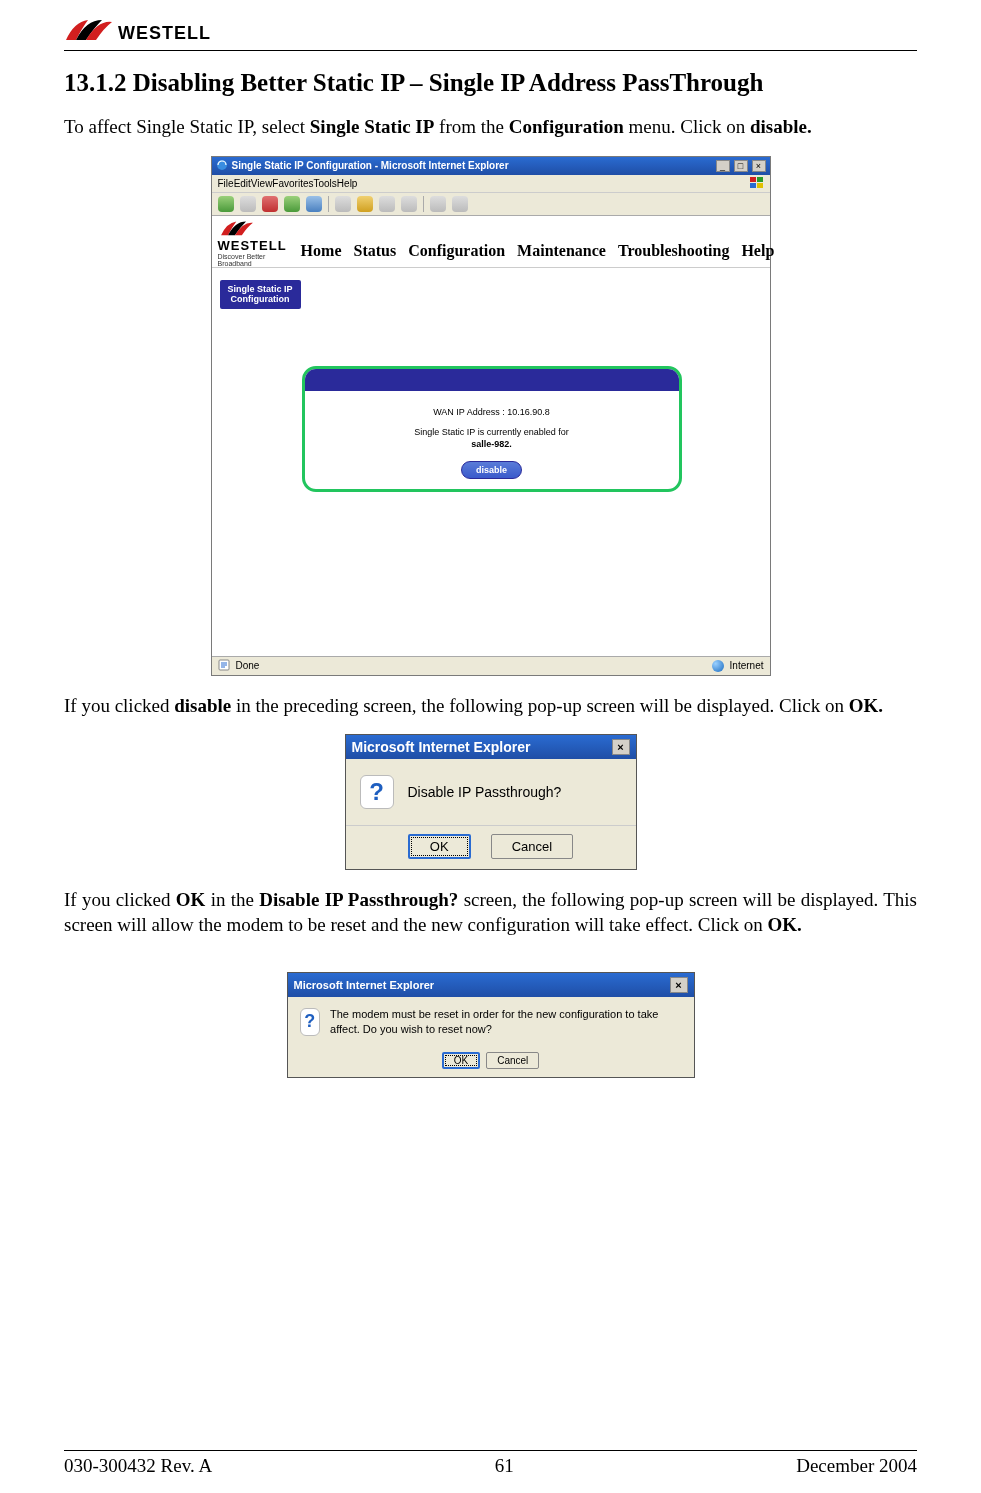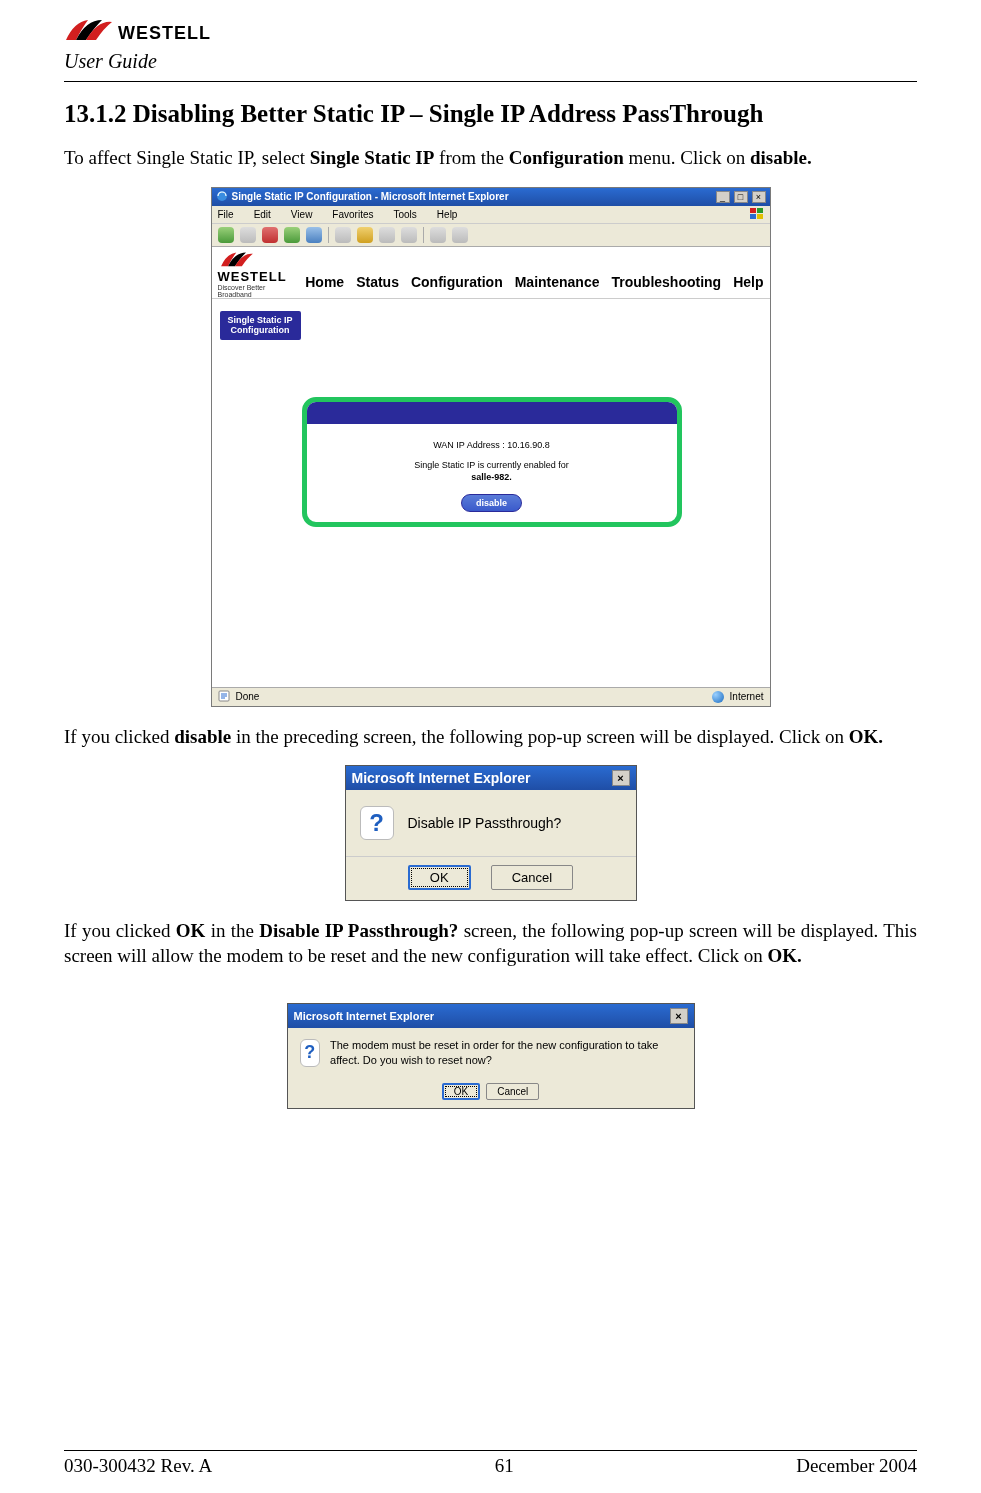--- a/index.html
+++ b/index.html
@@ -12,33 +12,33 @@
   .top-rule { border: none; border-top: 1px solid #000; margin-bottom: 18px; }
   h2.section-title { font-size: 25px; font-weight: bold; margin-bottom: 18px; }
   .body-text { font-size: 19px; line-height: 1.3; margin-bottom: 16px; }
   .body-text .b { font-weight: bold; }
 
   
   .ie-window { width: 560px; margin: 0 auto 18px auto; border: 1px solid #7a7a7a; font-family: Tahoma, Arial, sans-serif; font-size: 10px; background: #fff; }
   .ie-titlebar { display: flex; align-items: center; background: linear-gradient(#2a6bd1,#1f4ea6); color: #fff; padding: 2px 4px; gap: 4px; }
   .ie-titlebar .tb-text { flex: 1; font-size: 10px; font-weight: bold; }
   .win-btn { width: 14px; height: 12px; background: #d4d0c8; border: 1px solid #888; display: inline-flex; align-items: center; justify-content: center; font-size: 9px; color: #000; }
-  .ie-menubar { background: #ece9d8; padding: 3px 6px; display: flex; gap: 20px; color: #000; position: relative; }
+  .ie-menubar { background: #ece9d8; padding: 3px 6px; display: flex; gap: 0; color: #000; position: relative; }
   .ie-menubar .win-flag { position: absolute; right: 6px; top: 2px; width: 14px; height: 12px; }
   .ie-toolbar { background: #ece9d8; border-top: 1px solid #ccc; border-bottom: 1px solid #aaa; height: 24px; display: flex; align-items: center; padding: 0 6px; gap: 6px; }
   .tool-icon { width: 16px; height: 16px; border-radius: 4px; }
   .ie-content { background: #fff; min-height: 440px; position: relative; }
   .brand-band { display: flex; align-items: center; gap: 14px; padding: 4px 6px 0 6px; border-bottom: 1px solid #ccc; }
   .brand-logo { display: flex; flex-direction: column; align-items: flex-start; }
   .brand-logo .w-swoosh { margin-bottom: -2px; }
   .brand-logo .w-text { font-family: Arial, sans-serif; font-weight: 900; font-size: 13px; letter-spacing: 1px; }
   .brand-logo .tagline { font-size: 7px; color: #333; }
-  .nav-items { display: flex; gap: 12px; font-size: 14px; font-weight: bold; color: #000; padding-top: 16px; }
+  .nav-items { display: flex; gap: 12px; font-size: 16px; font-weight: bold; color: #000; padding-top: 16px; font-family: Liberation Serif, serif; }
   .side-tab { position: absolute; left: 8px; top: 64px; background: #2a2a9a; color: #fff; font-size: 9px; font-weight: bold; padding: 4px 8px; border-radius: 2px; text-align: center; line-height: 1.2; }
-  .panel { position: absolute; left: 90px; top: 150px; width: 380px; border: 5px solid #22c55e; border-radius: 14px; overflow: hidden; background: #fff; }
+  .panel { position: absolute; left: 90px; top: 150px; width: 380px; border: 3px solid #22c55e; border-radius: 14px; overflow: hidden; background: #fff; }
   .panel .panel-head { height: 22px; background: #2a2a9a; }
   .panel .panel-body { padding: 16px 12px 10px; text-align: center; font-size: 9px; }
   .panel-body .line1 { margin-bottom: 10px; }
   .panel-body .line2 { margin-bottom: 2px; }
   .panel-body .hostname { font-weight: bold; margin-bottom: 12px; }
   .pill-btn { display: inline-block; background: linear-gradient(#5a7cd8,#3a5acb); color: #fff; font-size: 9px; font-weight: bold; padding: 3px 14px; border-radius: 10px; border: 1px solid #2a2a9a; }
   .ie-status { display: flex; align-items: center; background: #ece9d8; border-top: 1px solid #aaa; padding: 2px 6px; gap: 6px; color: #000; }
   .ie-status .spacer { flex: 1; }
   .ie-status .globe { width: 12px; height: 12px; border-radius: 50%; background: radial-gradient(circle at 30% 30%, #9ad0ff, #1a6bc0); display: inline-block; }
 
@@ -81,21 +81,20 @@
   <div class="logo-wrap">
     <span class="logo-swoosh">
       <svg width="50" height="26" viewBox="0 0 50 26">
         <path d="M2 22 Q10 4 24 2 Q18 10 12 22 Z" fill="#d21f1f"></path>
         <path d="M12 22 Q22 2 38 2 Q30 10 22 22 Z" fill="#000"></path>
         <path d="M22 22 Q34 2 48 4 Q40 10 32 22 Z" fill="#d21f1f"></path>
       </svg>
     </span>
     <span class="logo-text">WESTELL</span>
   </div>
-  <div class="user-guide">User Guide</div>
   <hr class="top-rule">
 
   <h2 class="section-title">13.1.2  Disabling Better Static IP – Single IP Address PassThrough</h2>
 
   <p class="body-text">
     <span>To affect Single Static IP, select </span><span class="b">Single Static IP</span><span> from the </span><span class="b">Configuration</span><span> menu. Click on </span><span class="b">disable.</span>
   </p>
 
   <div class="ie-window">
     <div class="ie-titlebar">

